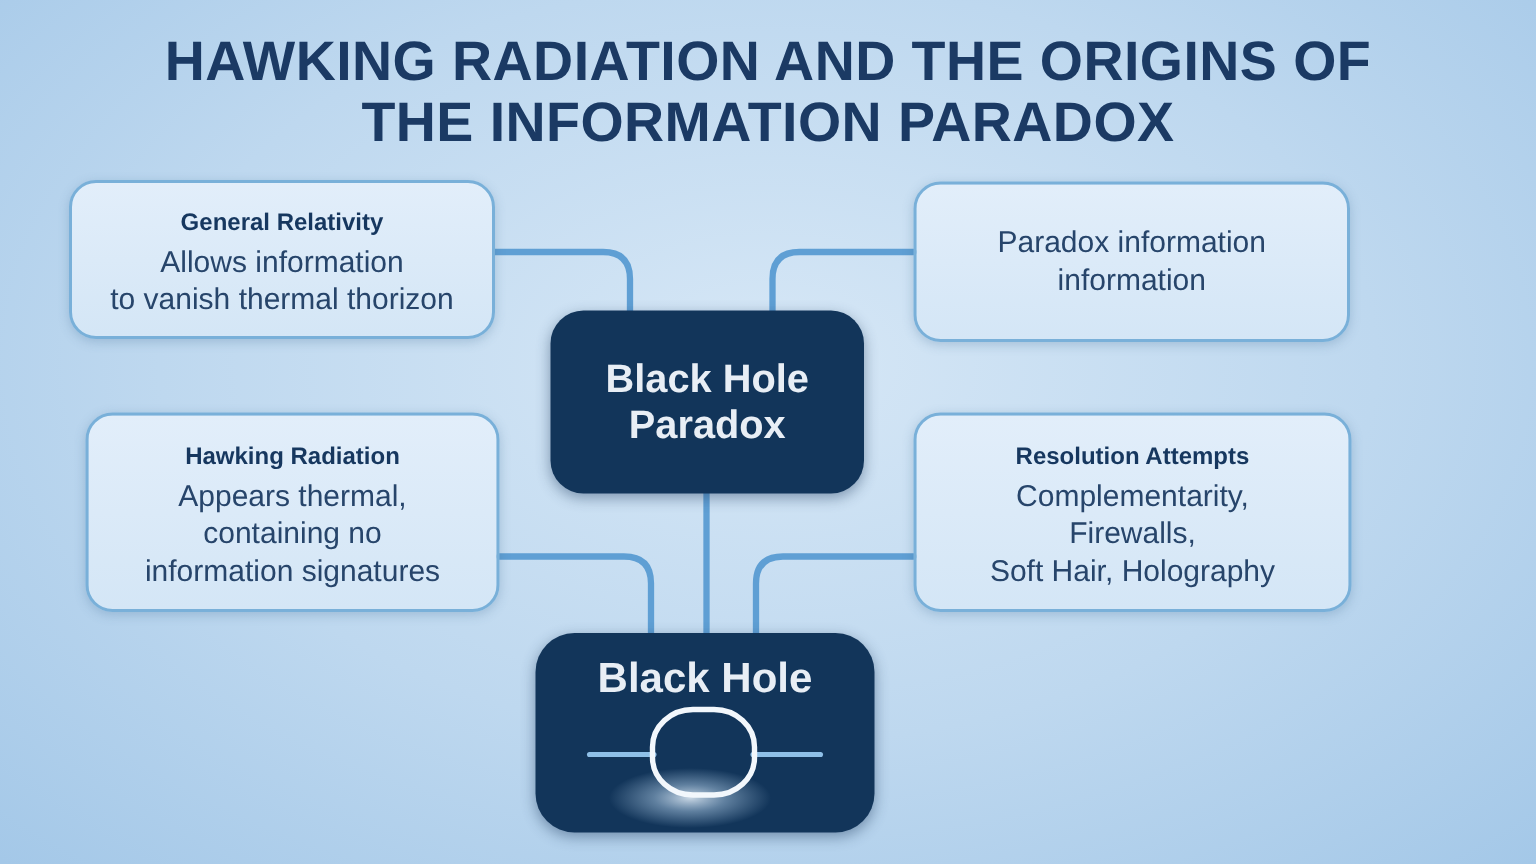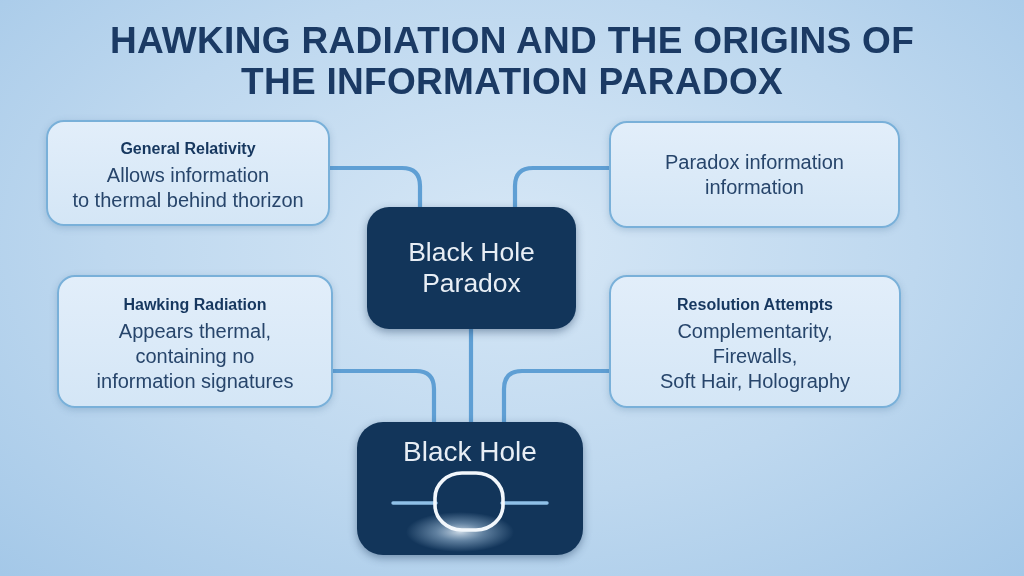--- a/index.html
+++ b/index.html
@@ -58,21 +58,21 @@
   .qm{left:609px;top:121px;width:291px;height:107px;}
   .hr{left:57px; top:275px;width:276px;height:133px;}
   .ra{left:609px;top:275px;width:292px;height:133px;}
 
   
   .dark{
     background:var(--color-dark_fill,#12355a);
     border-radius:22px;
     box-shadow:0 3px 9px rgba(30,60,95,0.45);
     color:var(--color-dark_text,#e8eef5);
-    font-weight:400;
+    font-weight:700;
   }
   .center-node{
     left:367px;top:207px;width:209px;height:122px;
     display:flex;flex-direction:column;justify-content:center;
     font-size:26.5px;line-height:31px;
   }
   .bh-node{
     left:357px;top:422px;width:226px;height:133px;
     border-radius:26px;
   }
@@ -97,21 +97,21 @@
   </svg>
 
   <div class="title">
     <div>HAWKING RADIATION AND THE ORIGINS OF</div>
     <div>THE INFORMATION PARADOX</div>
   </div>
 
   <div class="node light gr">
     <div class="node-heading">General Relativity</div>
     <div class="node-line">Allows information</div>
-    <div class="node-line">to thermal behind thorizon</div>
+    <div class="node-line">to vanish thermal thorizon</div>
   </div>
 
   <div class="node light qm">
     <div class="node-line">Paradox information</div>
     <div class="node-line">information</div>
   </div>
 
   <div class="node light ra">
     <div class="node-heading">Resolution Attempts</div>
     <div class="node-line">Complementarity,</div>

